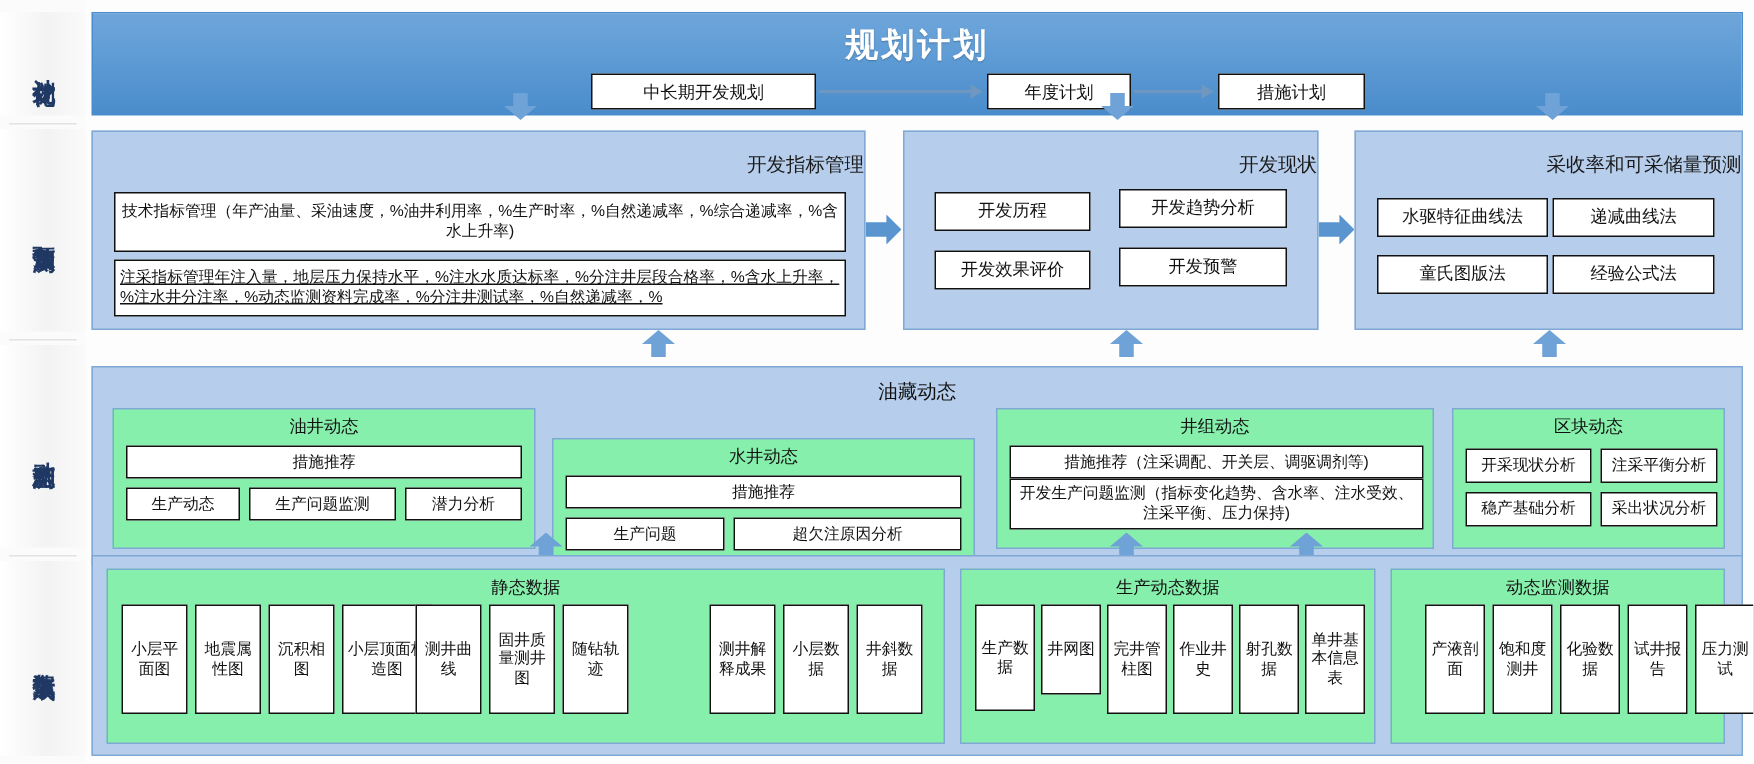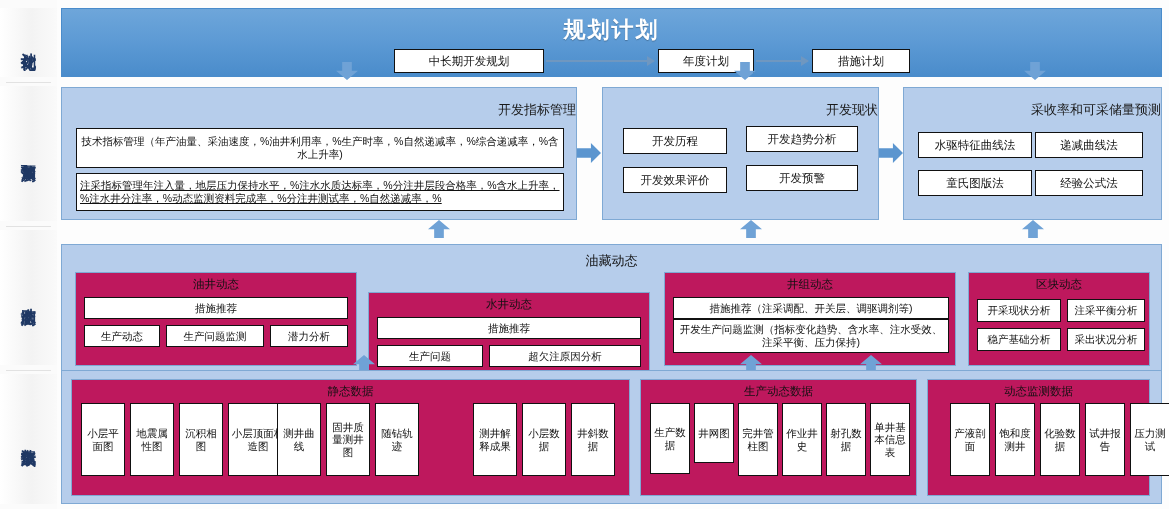--- a/index.html
+++ b/index.html
@@ -127,21 +127,21 @@
     position: absolute;
     width: 24px; height: 20px;
     background: #5b95cf;
     clip-path: polygon(0 26%,58% 26%,58% 0,100% 50%,58% 100%,58% 74%,0 74%);
   }
 
   
   .subpanel {
     position: absolute;
     border: 1px solid #7fa9d4;
-    background: #be185d;
+    background: #86efac;
   }
   .sub-title {
     position: absolute;
     left: 0; right: 0; top: 4px;
     text-align: center;
     font-size: 11.5px;
     color: #111;
   }
   .vbox {
     position: absolute;

